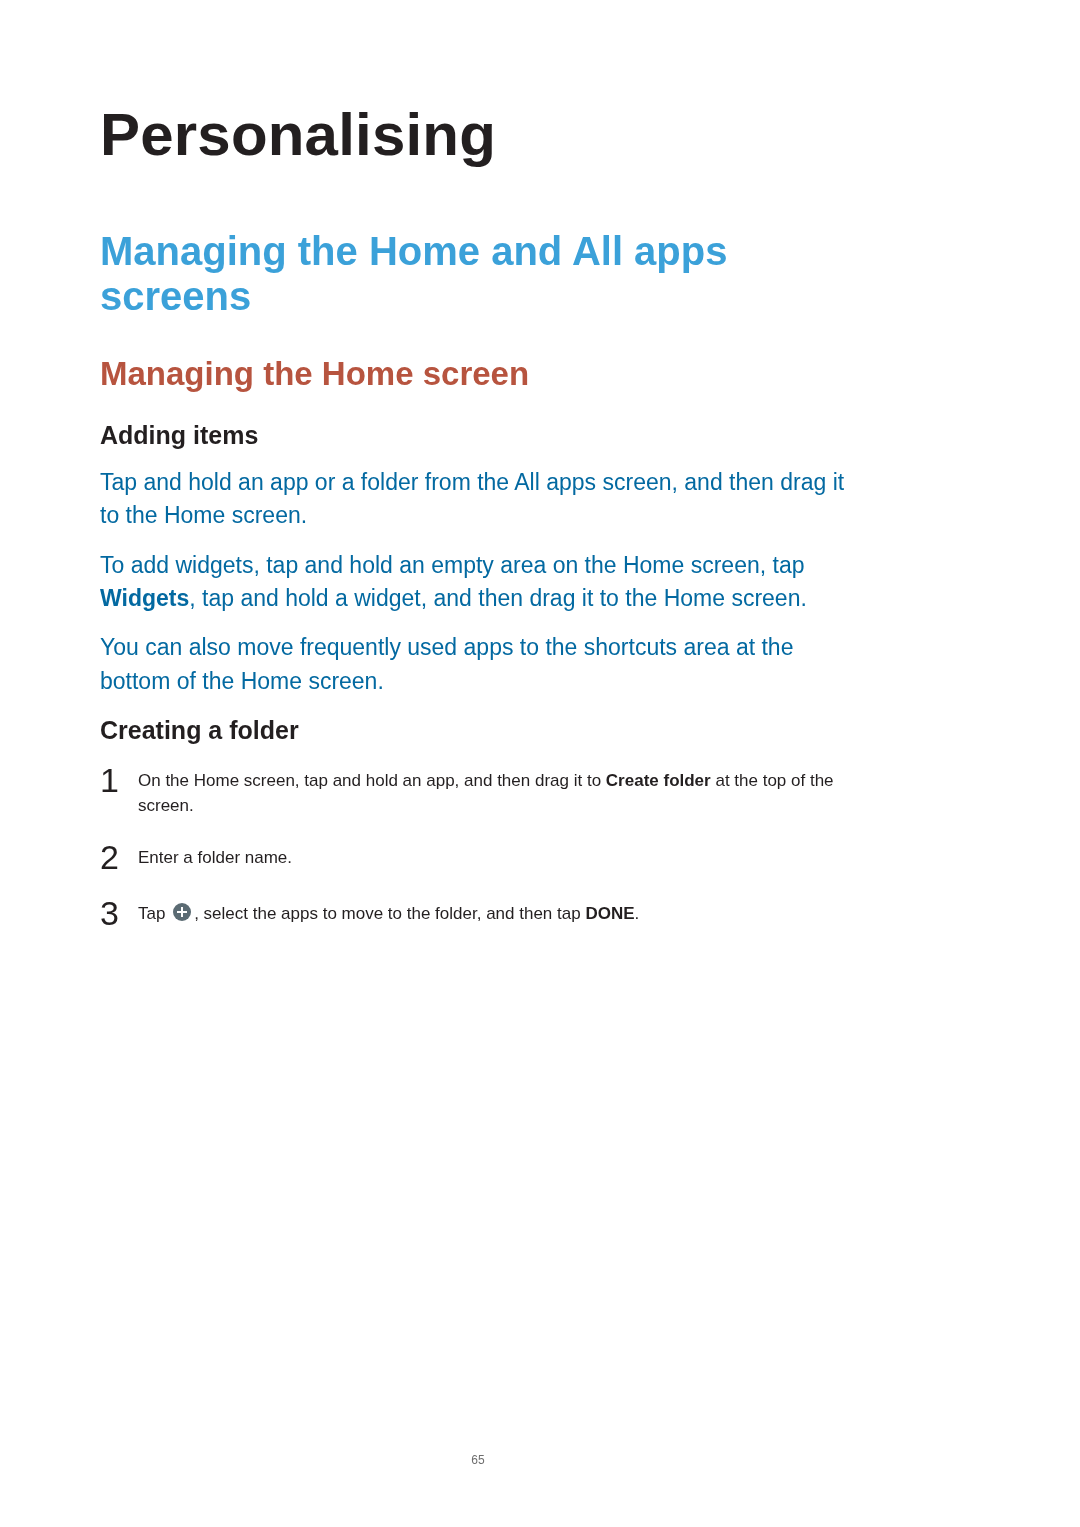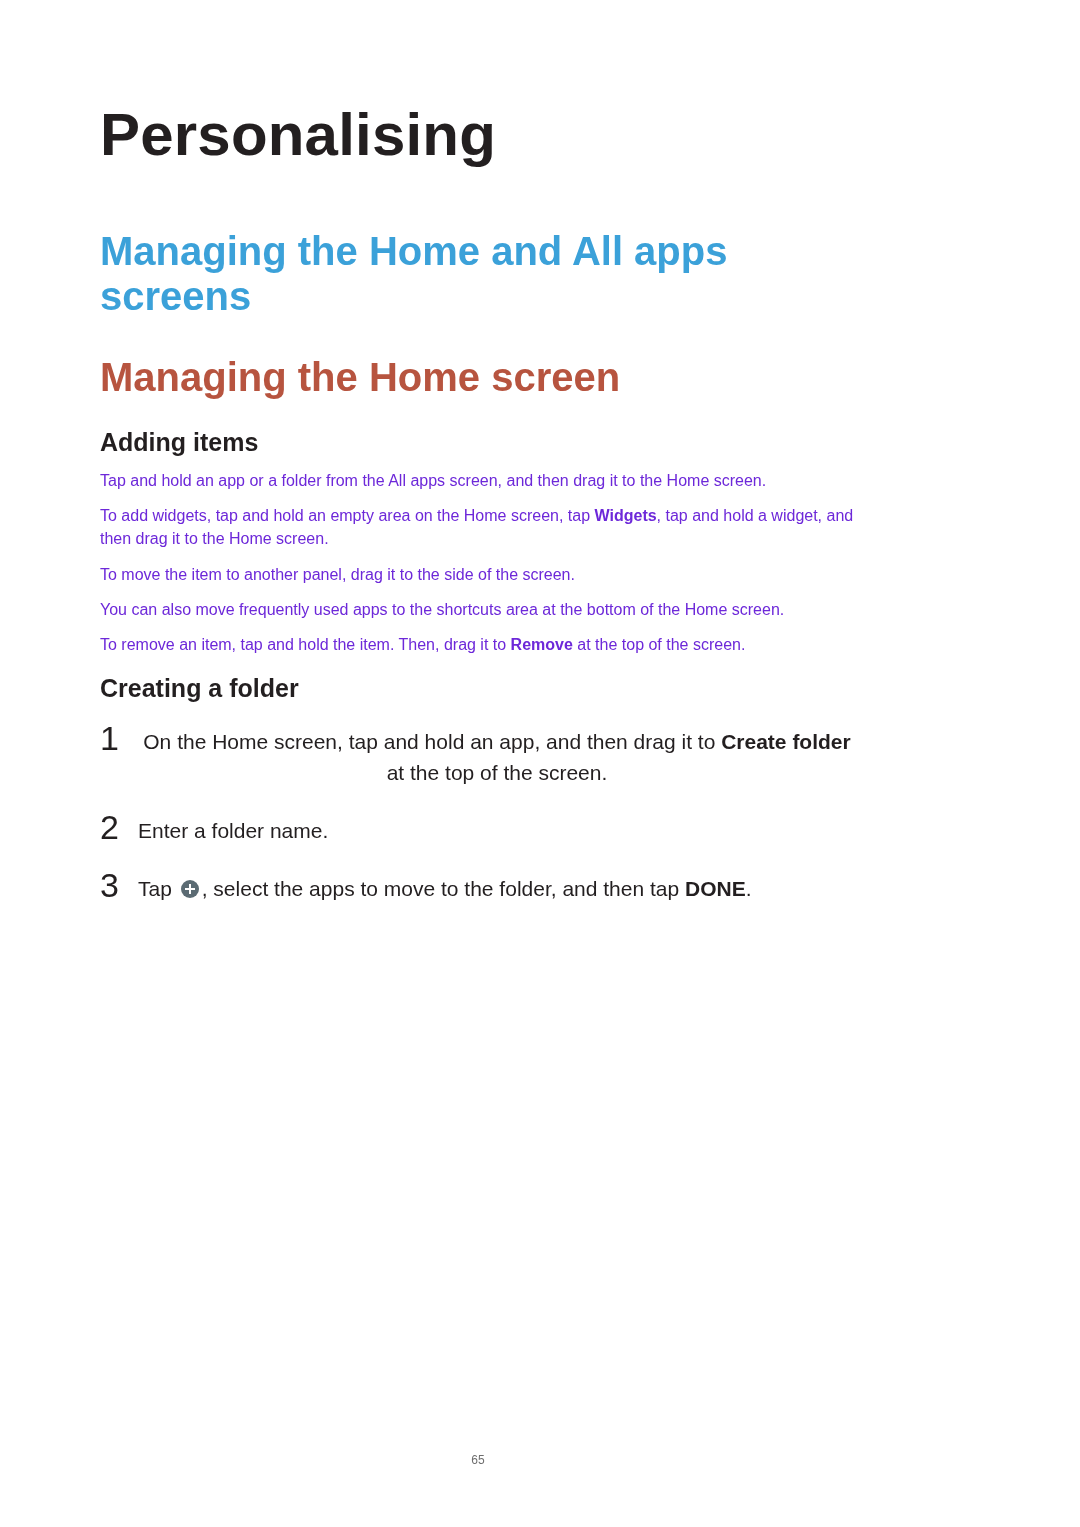--- a/index.html
+++ b/index.html
@@ -25,36 +25,36 @@
     letter-spacing: 0.2px;
     color: #231f20;
   }
   .h2 {
     font-size: 40px;
     font-weight: 700;
     margin: 0 0 36px 0;
     color: #3ba1d9;
   }
   .h3 {
-    font-size: 40px;
+    font-size: 33px;
     font-weight: 700;
     margin: 0 0 28px 0;
     color: #b7543f;
   }
   .h4 {
     font-size: 25px;
     font-weight: 700;
     margin: 18px 0 12px 0;
     color: #231f20;
   }
   p.body {
-    font-size: 16px;
+    font-size: 23px;
     line-height: 1.45;
-    margin: 0 0 12px 0;
-    color: #6d28d9;
+    margin: 16px 0 12px 0;
+    color: #0369a1;
   }
   strong {
     font-weight: 700;
   }
   .steps {
     margin-top: 18px;
   }
   .step {
     display: flex;
     align-items: flex-start;
@@ -65,24 +65,23 @@
     flex: 0 0 38px;
     font-family: "Segoe UI Light", "Helvetica Neue Light", Arial, sans-serif;
     font-size: 34px;
     font-weight: 300;
     line-height: 1;
     color: #231f20;
     text-align: left;
     padding-top: 0px;
   }
   .step-text {
-    font-size: 21px;
+    font-size: 17px;
     line-height: 1.45;
     padding-top: 6px;
-    text-align: center;
   }
   .plus-icon {
     display: inline-flex;
     vertical-align: -3px;
     margin: 0 2px;
   }
   .footer {
     position: absolute;
     bottom: 60px;
     left: 0;
@@ -102,25 +101,21 @@
   <h2 class="h2">Managing the Home and All apps screens</h2>
 
   <h3 class="h3">Managing the Home screen</h3>
 
   <h4 class="h4">Adding items</h4>
   <p class="body">Tap and hold an app or a folder from the All apps screen, and then drag it to the Home screen.</p>
   <p class="body">
     <span>To add widgets, tap and hold an empty area on the Home screen, tap </span><strong>Widgets</strong><span>, tap and hold a widget, and then drag it to the Home screen.</span>
   </p>
 
-  <p class="body">To move the item to another panel, drag it to the side of the screen.</p>
   <p class="body">You can also move frequently used apps to the shortcuts area at the bottom of the Home screen.</p>
-  <p class="body">
-    <span>To remove an item, tap and hold the item. Then, drag it to </span><strong>Remove</strong><span> at the top of the screen.</span>
-  </p>
 
   <h4 class="h4">Creating a folder</h4>
 
   <div class="steps">
 
     <div class="step">
       <div class="step-num">1</div>
       <div class="step-text">
         <span>On the Home screen, tap and hold an app, and then drag it to </span><strong>Create folder</strong><span> at the top of the screen.</span>
       </div>

